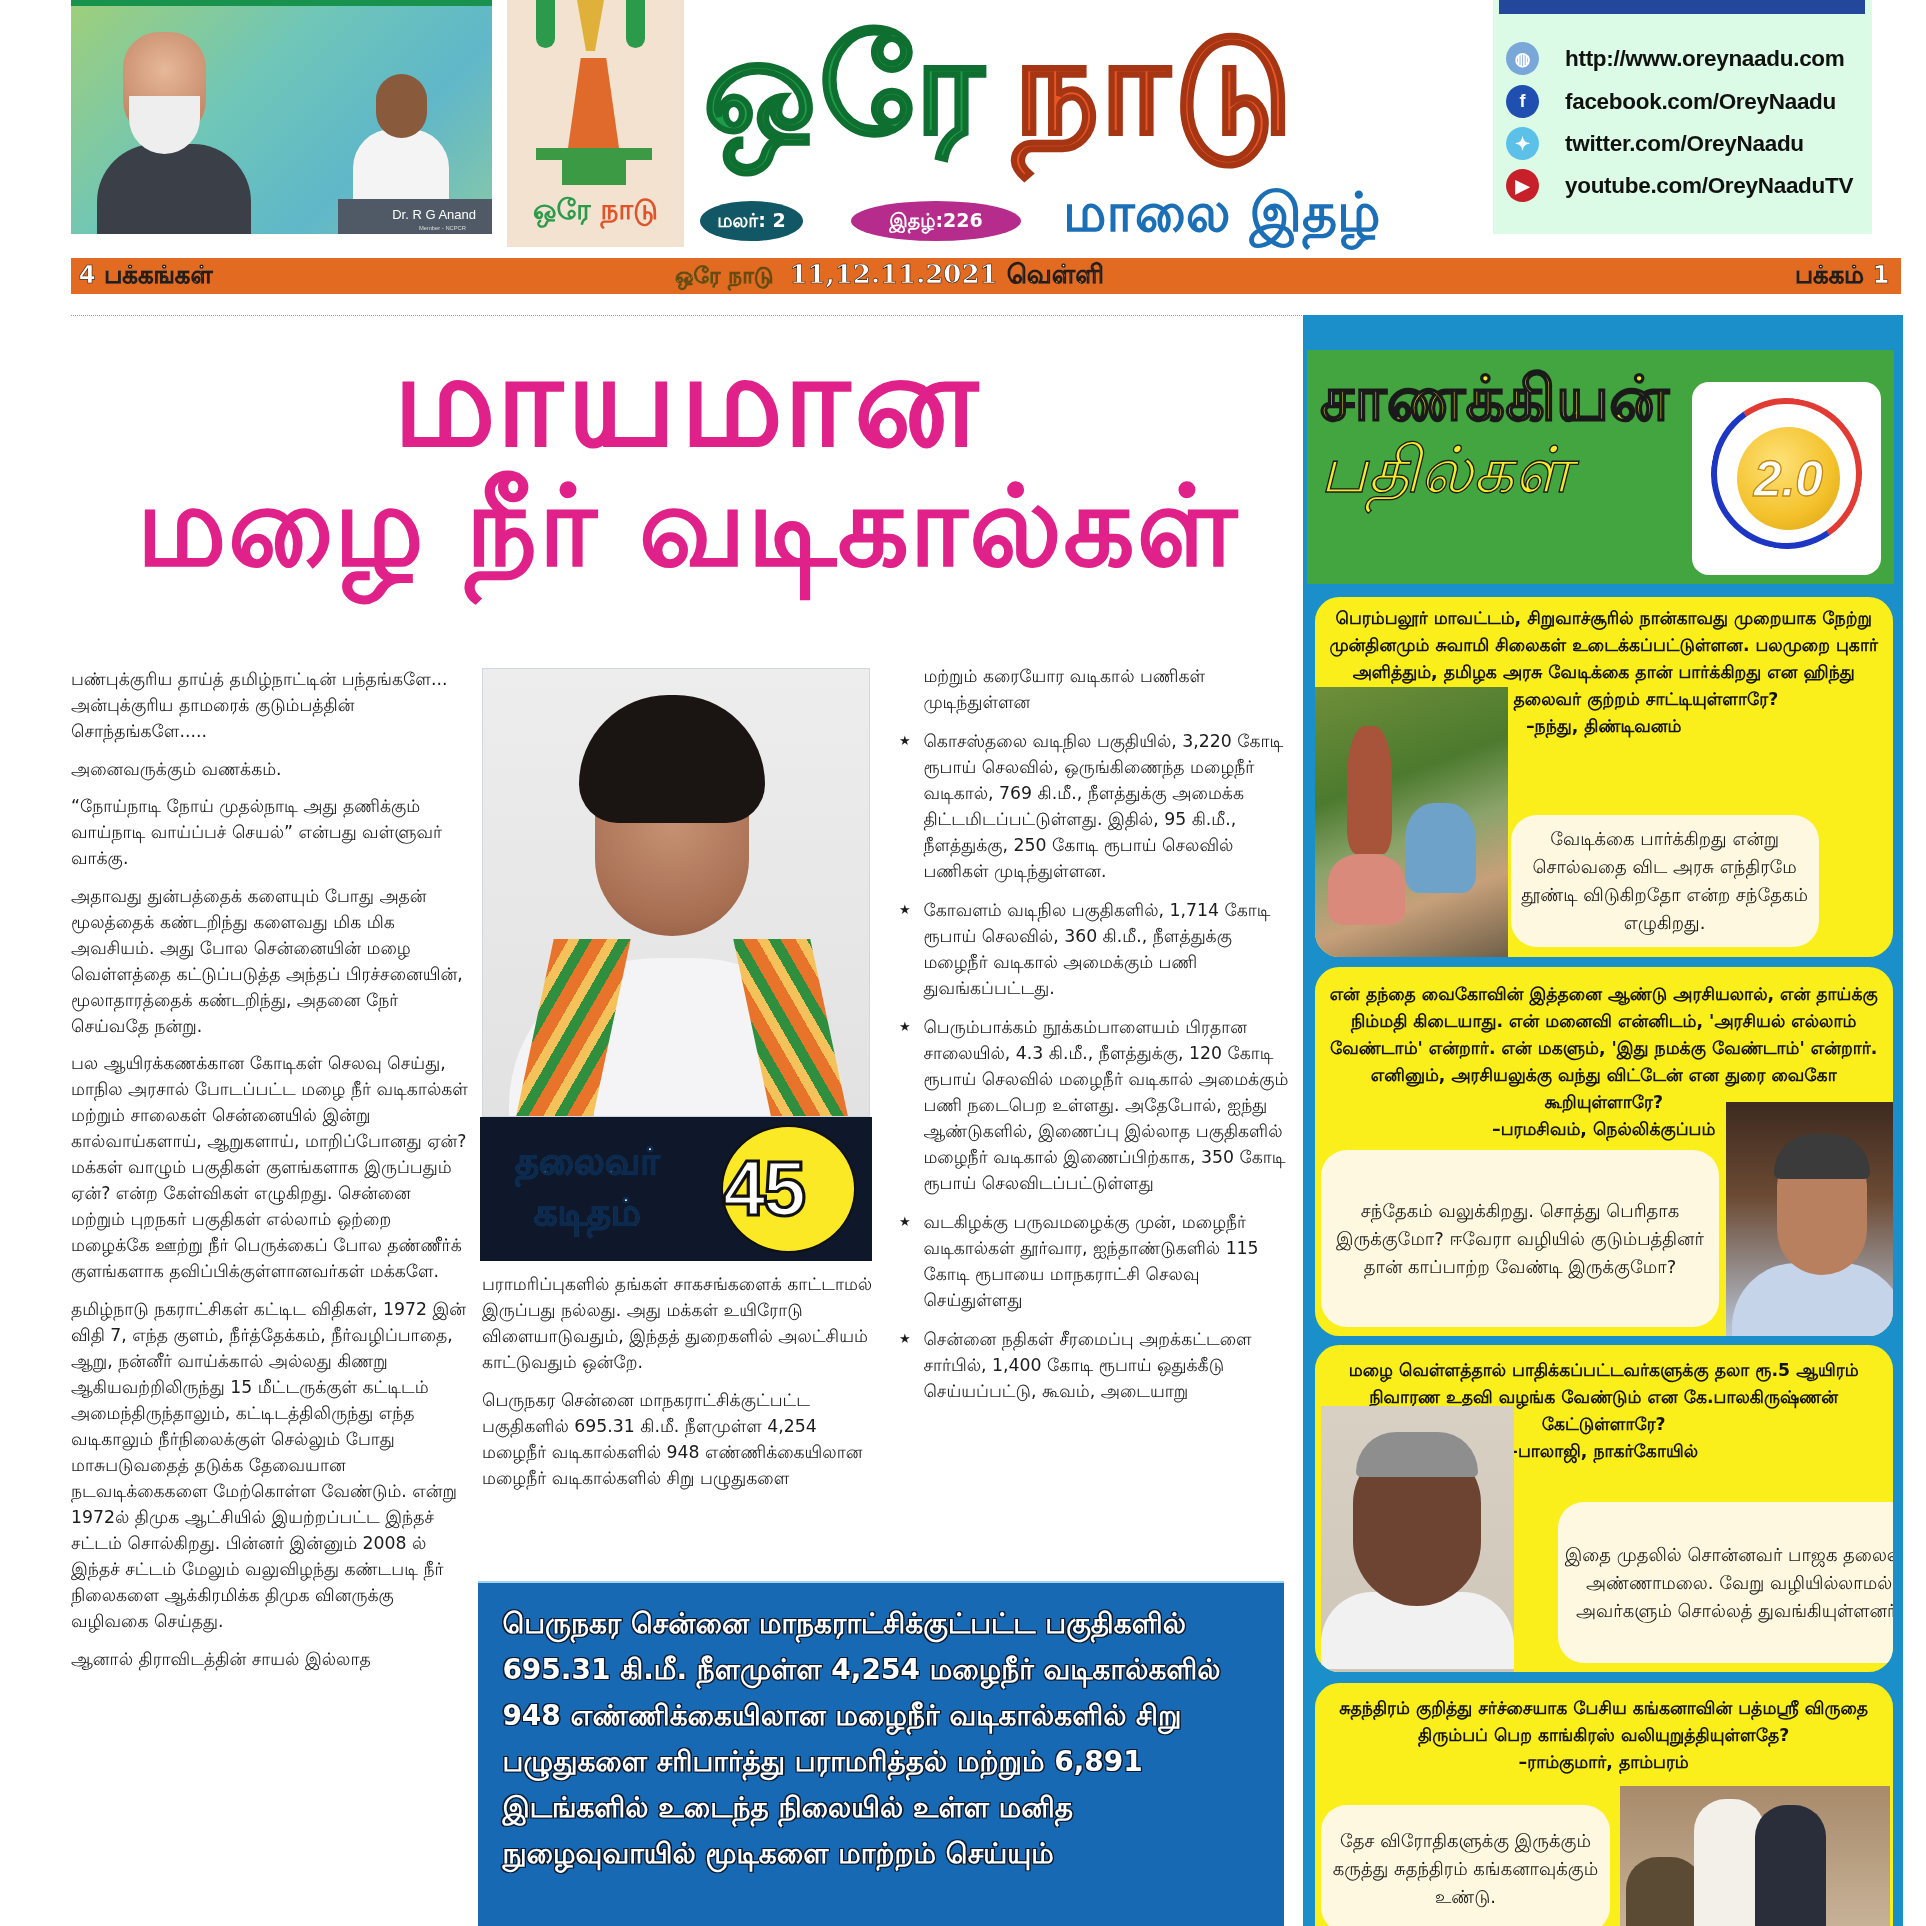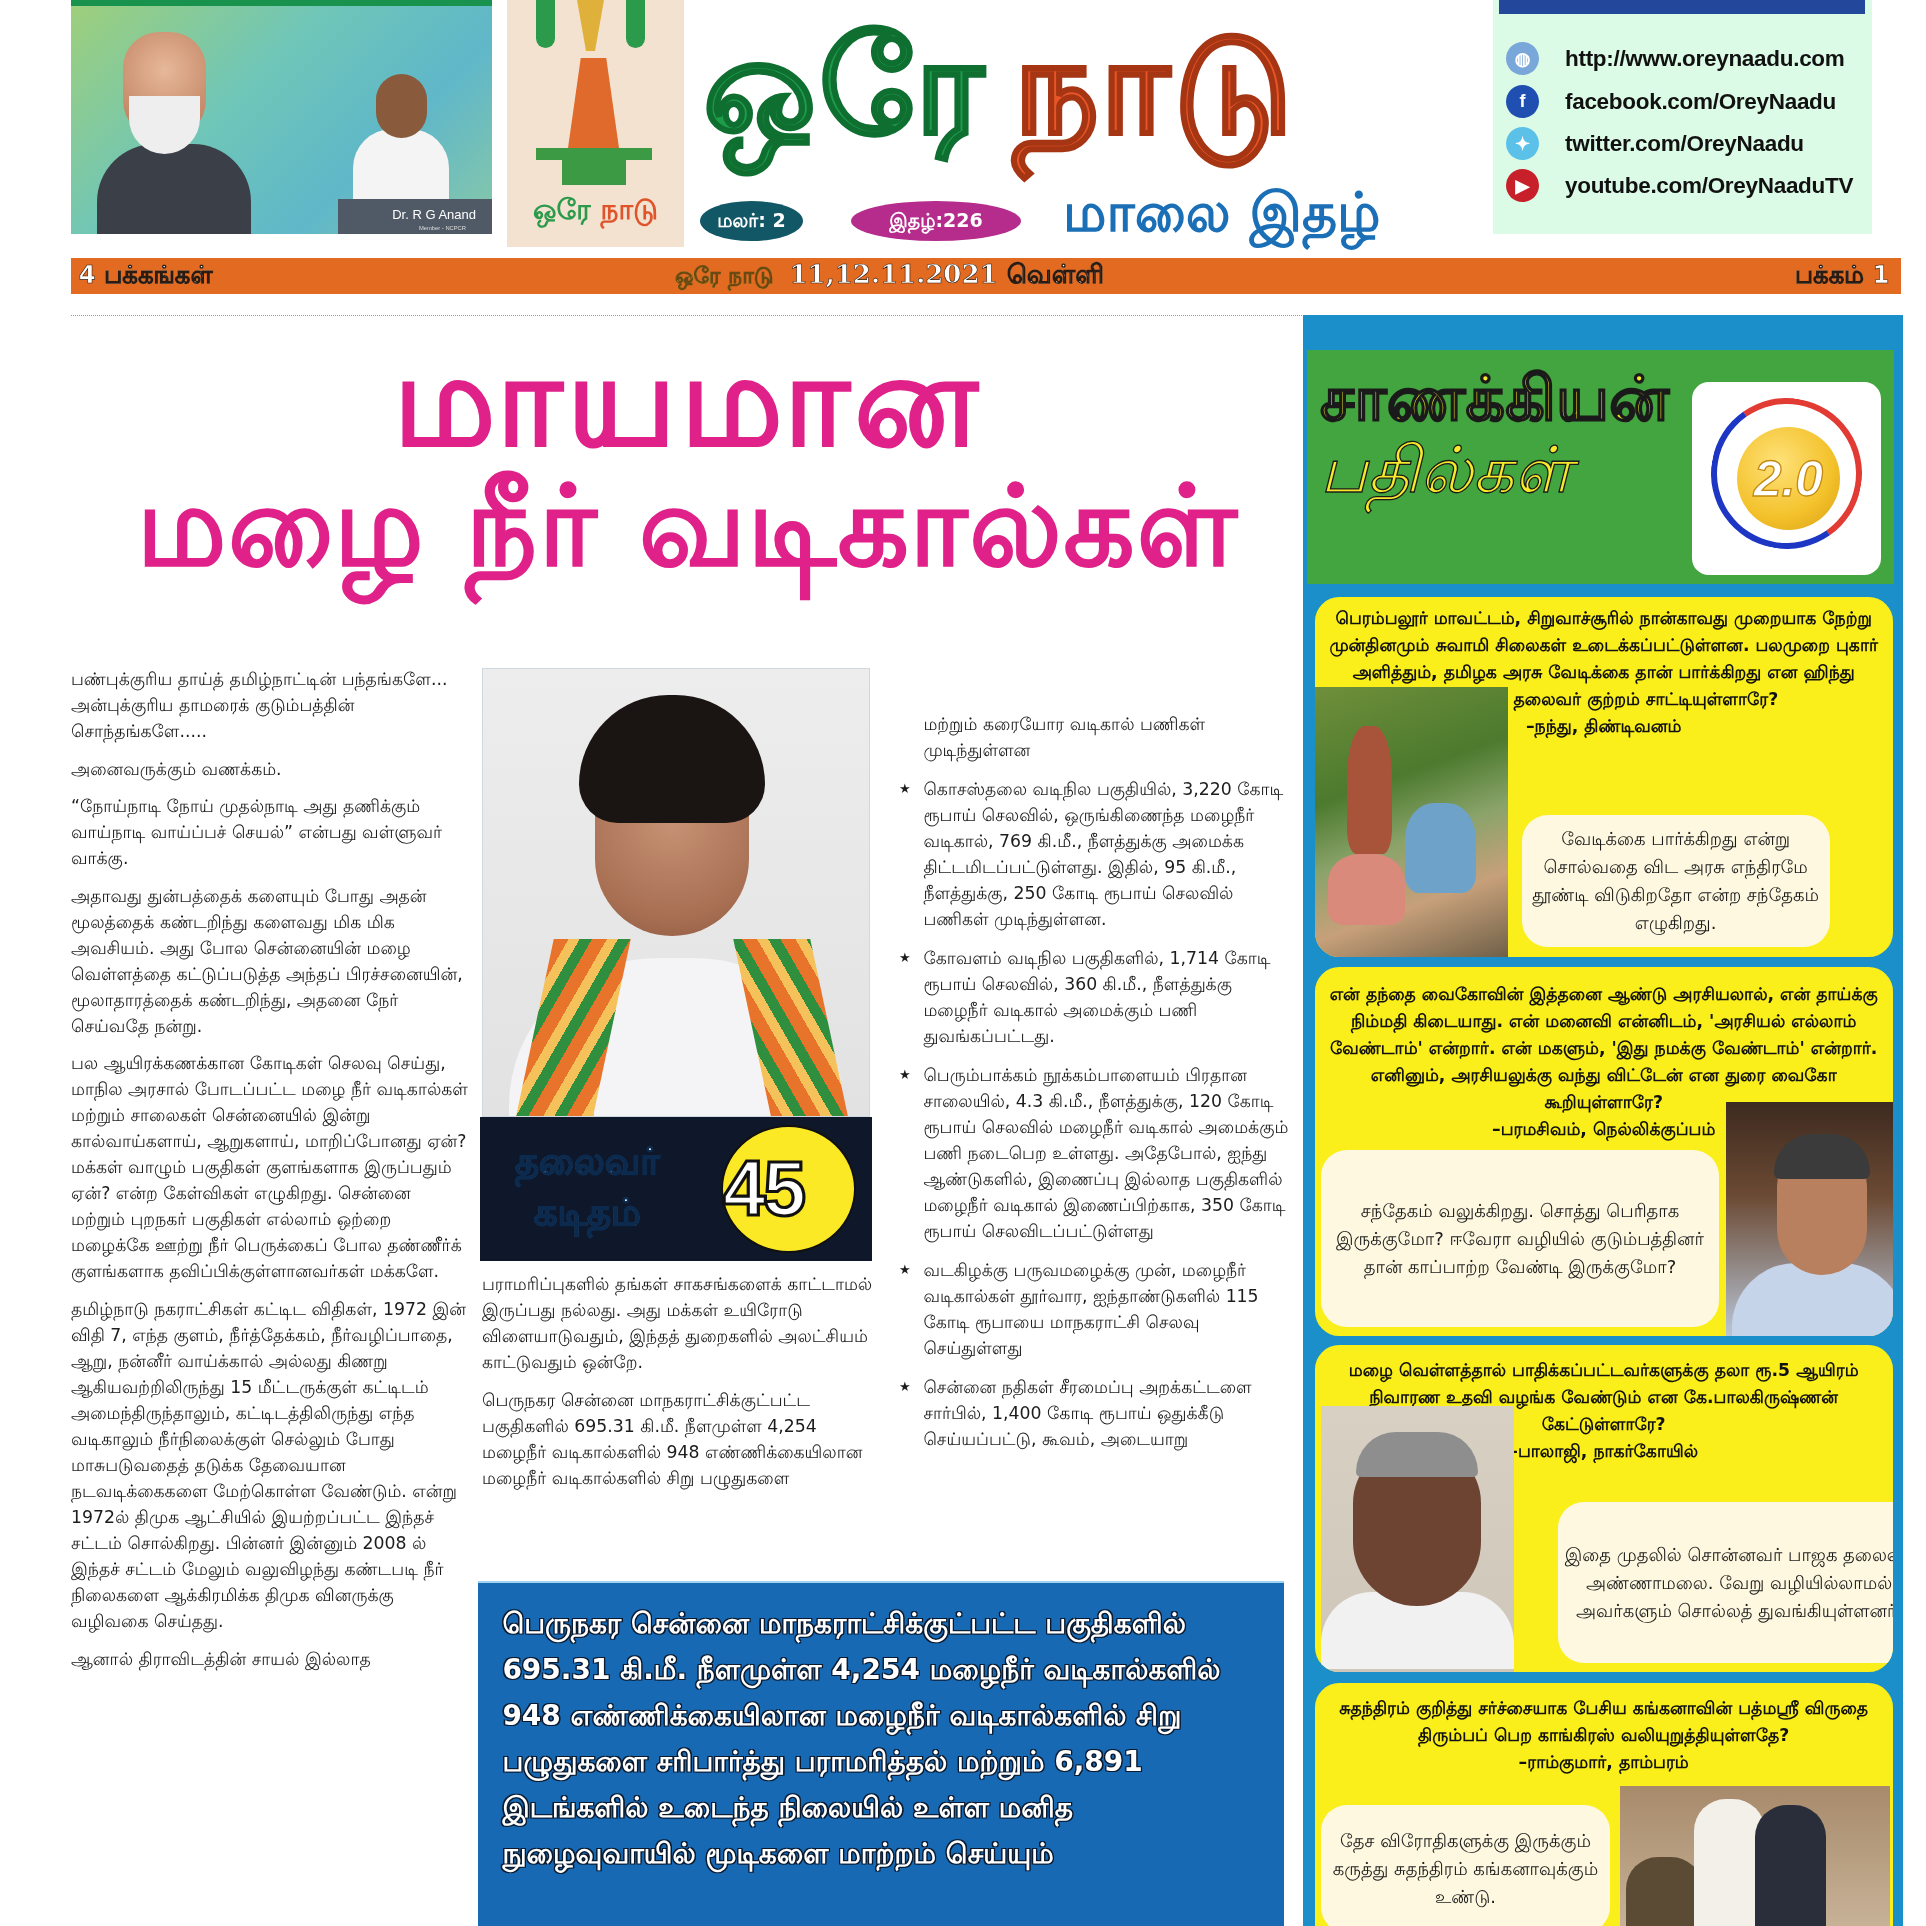--- a/index.html
+++ b/index.html
@@ -59,21 +59,21 @@
 
   
   .headline { position: absolute; left: 71px; top: 334px; width: 1233px; text-align: center; color: #e0218a; font-weight: bold; line-height: 1.05; }
   .headline .l1 { display: block; font-size: 128px; letter-spacing: 3.9px; }
   .headline .l2 { display: block; font-size: 112px; letter-spacing: 1.3px; }
 
   
   .col { position: absolute; font-size: 17.3px; line-height: 26px; color: #1c1c1c; }
   .col p { margin-bottom: 11.6px; }
   .col-left { left: 71px; top: 666px; width: 398px; }
-  .col-right { left: 899px; top: 663px; width: 392px; margin-top: 48px; }
+  .col-right { left: 899px; top: 663px; width: 392px; }
   .col-right .bullet { position: relative; padding-left: 24.4px; margin-bottom: 13px; }
   .col-right .bullet::before { content: "★"; position: absolute; left: 0; top: 0; font-size: 13px; }
   .col-right .lead { padding-left: 24.4px; margin-bottom: 13px; }
 
   .portrait { position: absolute; left: 482px; top: 668px; width: 388px; height: 449px; background: linear-gradient(180deg, #ededed 0%, #e2e2e2 100%); overflow: hidden; border: 0.6px solid #cfd8e0; }
   .portrait .hair { position: absolute; left: 96px; top: 26px; width: 186px; height: 128px; border-radius: 90px 90px 39px 39px; background: #1a1412; }
   .portrait .face { position: absolute; left: 112px; top: 74px; width: 154px; height: 193px; border-radius: 71px 71px 77px 77px; background: radial-gradient(circle at 50% 40%, #c79275 0%, #a86f53 70%, #8e5a42 100%); }
   .portrait .shirt { position: absolute; left: 26px; top: 289px; width: 334px; height: 167px; border-radius: 148px 148px 0 0; background: #f4f4f6; }
   .portrait .stole-l { position: absolute; left: 51px; top: 270px; width: 77px; height: 186px; background: repeating-linear-gradient(110deg, #e8742c 0 14px, #f4c15a 14px 24.4px, #2f8f3e 24.4px 36px); transform: skewX(-12deg); }
   .portrait .stole-r { position: absolute; left: 270px; top: 270px; width: 77px; height: 186px; background: repeating-linear-gradient(70deg, #e8742c 0 14px, #f4c15a 14px 24.4px, #2f8f3e 24.4px 36px); transform: skewX(12deg); }
@@ -264,21 +264,21 @@
   <div class="qa qa1">
     <div class="q" style="left:9.6px; top:7.7px; width:559px;">
       <span>பெரம்பலூர் மாவட்டம், சிறுவாச்சூரில் நான்காவது முறையாக நேற்று முன்தினமும் சுவாமி சிலைகள் உடைக்கப்பட்டுள்ளன. பலமுறை புகார் அளித்தும், தமிழக அரசு வேடிக்கை தான் பார்க்கிறது என ஹிந்து முன்னணி தலைவர் குற்றம் சாட்டியுள்ளாரே?</span><br>
       <span>–நந்து, திண்டிவனம்</span>
     </div>
     <div class="photo photo-idols" style="left:0; top:90px; width:193px; height:270px;">
       <div class="idol" style="left:32px; top:39px; width:45px; height:128px; background:#a8543a;"></div>
       <div class="idol" style="left:90px; top:116px; width:71px; height:90px; background:#6fa2c8;"></div>
       <div class="idol" style="left:13px; top:167px; width:77px; height:71px; background:#d98a7a;"></div>
     </div>
-    <div class="a" style="left:207px; top:218px; width:308px; height:132px;">வேடிக்கை பார்க்கிறது என்று சொல்வதை விட அரசு எந்திரமே தூண்டி விடுகிறதோ என்ற சந்தேகம் எழுகிறது.</div>
+    <div class="a" style="left:196px; top:218px; width:308px; height:132px;">வேடிக்கை பார்க்கிறது என்று சொல்வதை விட அரசு எந்திரமே தூண்டி விடுகிறதோ என்ற சந்தேகம் எழுகிறது.</div>
   </div>
 
   <div class="qa qa2">
     <div class="q" style="left:9.6px; top:14px; width:559px;">
       <span>என் தந்தை வைகோவின் இத்தனை ஆண்டு அரசியலால், என் தாய்க்கு நிம்மதி கிடையாது. என் மனைவி என்னிடம், 'அரசியல் எல்லாம் வேண்டாம்' என்றார். என் மகளும், 'இது நமக்கு வேண்டாம்' என்றார். எனினும், அரசியலுக்கு வந்து விட்டேன் என துரை வைகோ கூறியுள்ளாரே?</span><br>
       <span>–பரமசிவம், நெல்லிக்குப்பம்</span>
     </div>
     <div class="a" style="left:6.4px; top:183px; width:398px; height:177px;">சந்தேகம் வலுக்கிறது. சொத்து பெரிதாக இருக்குமோ? ஈவேரா வழியில் குடும்பத்தினர் தான் காப்பாற்ற வேண்டி இருக்குமோ?</div>
     <div class="photo photo-vaiko" style="left:411px; top:135px; width:167px; height:234px;">
       <div class="shirt"></div>

